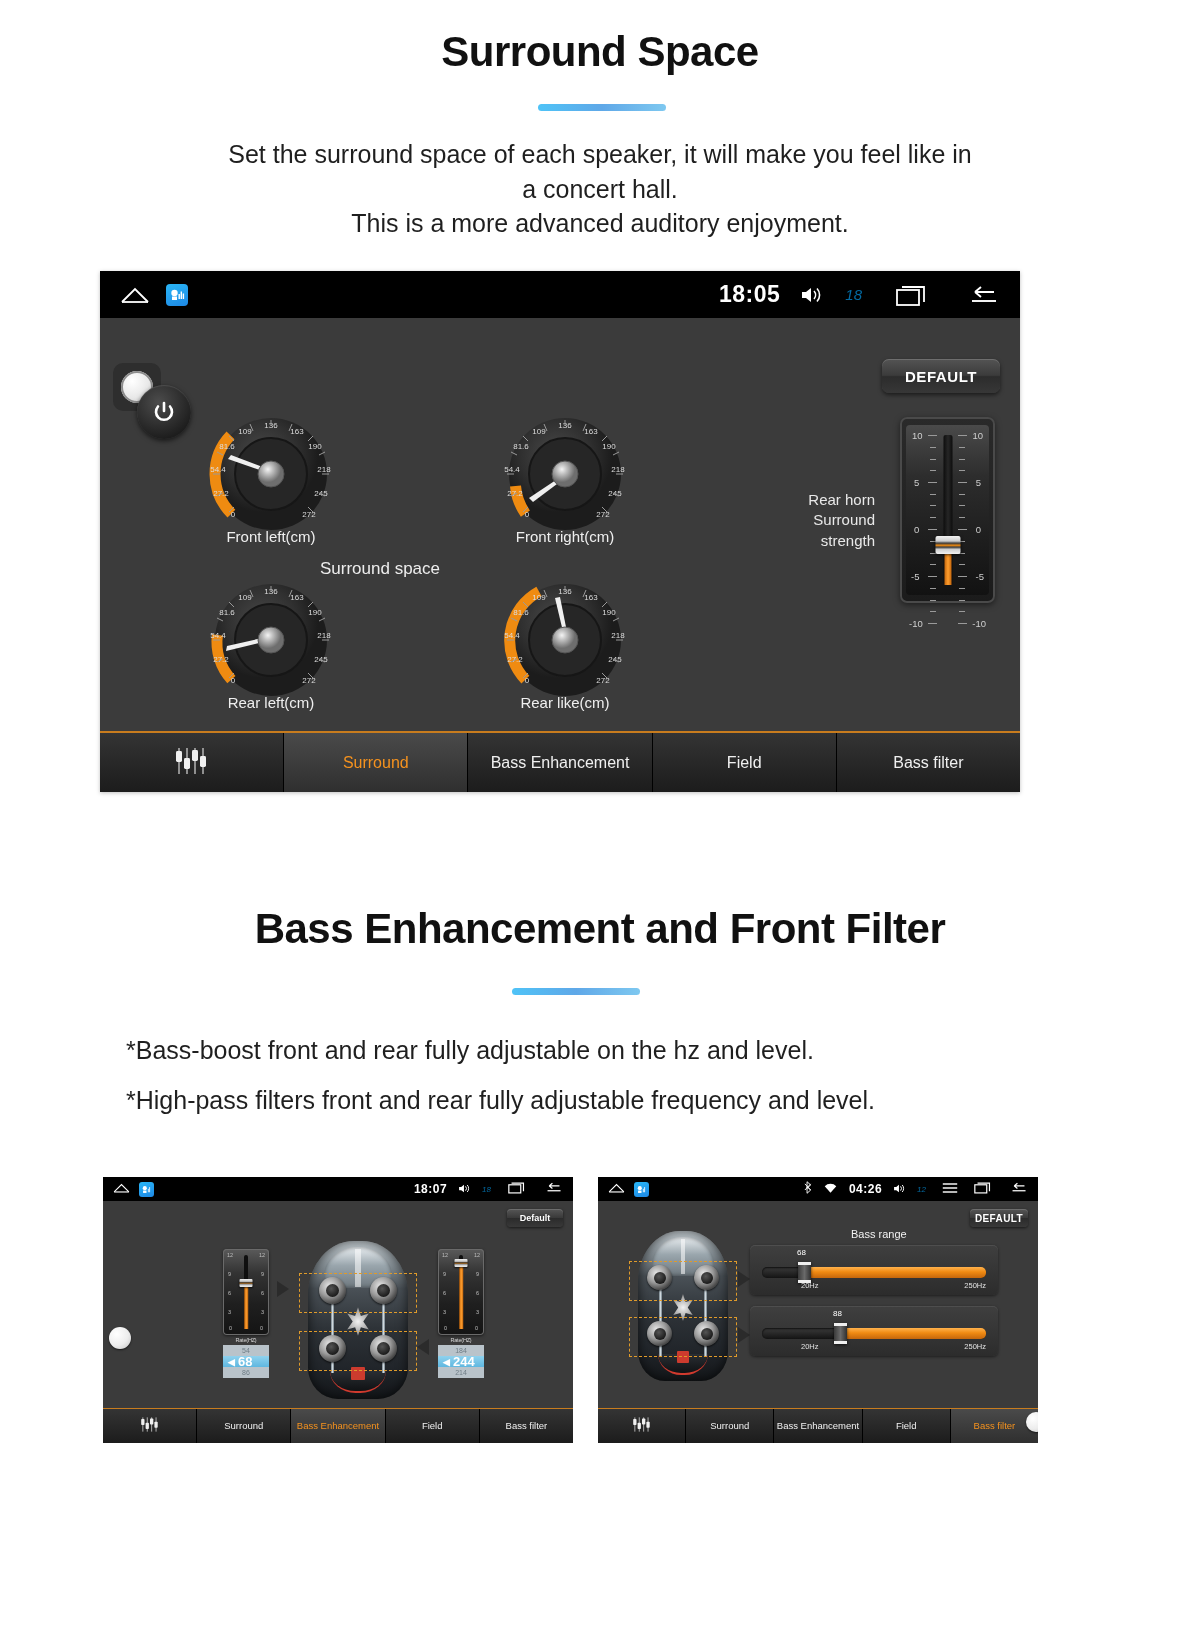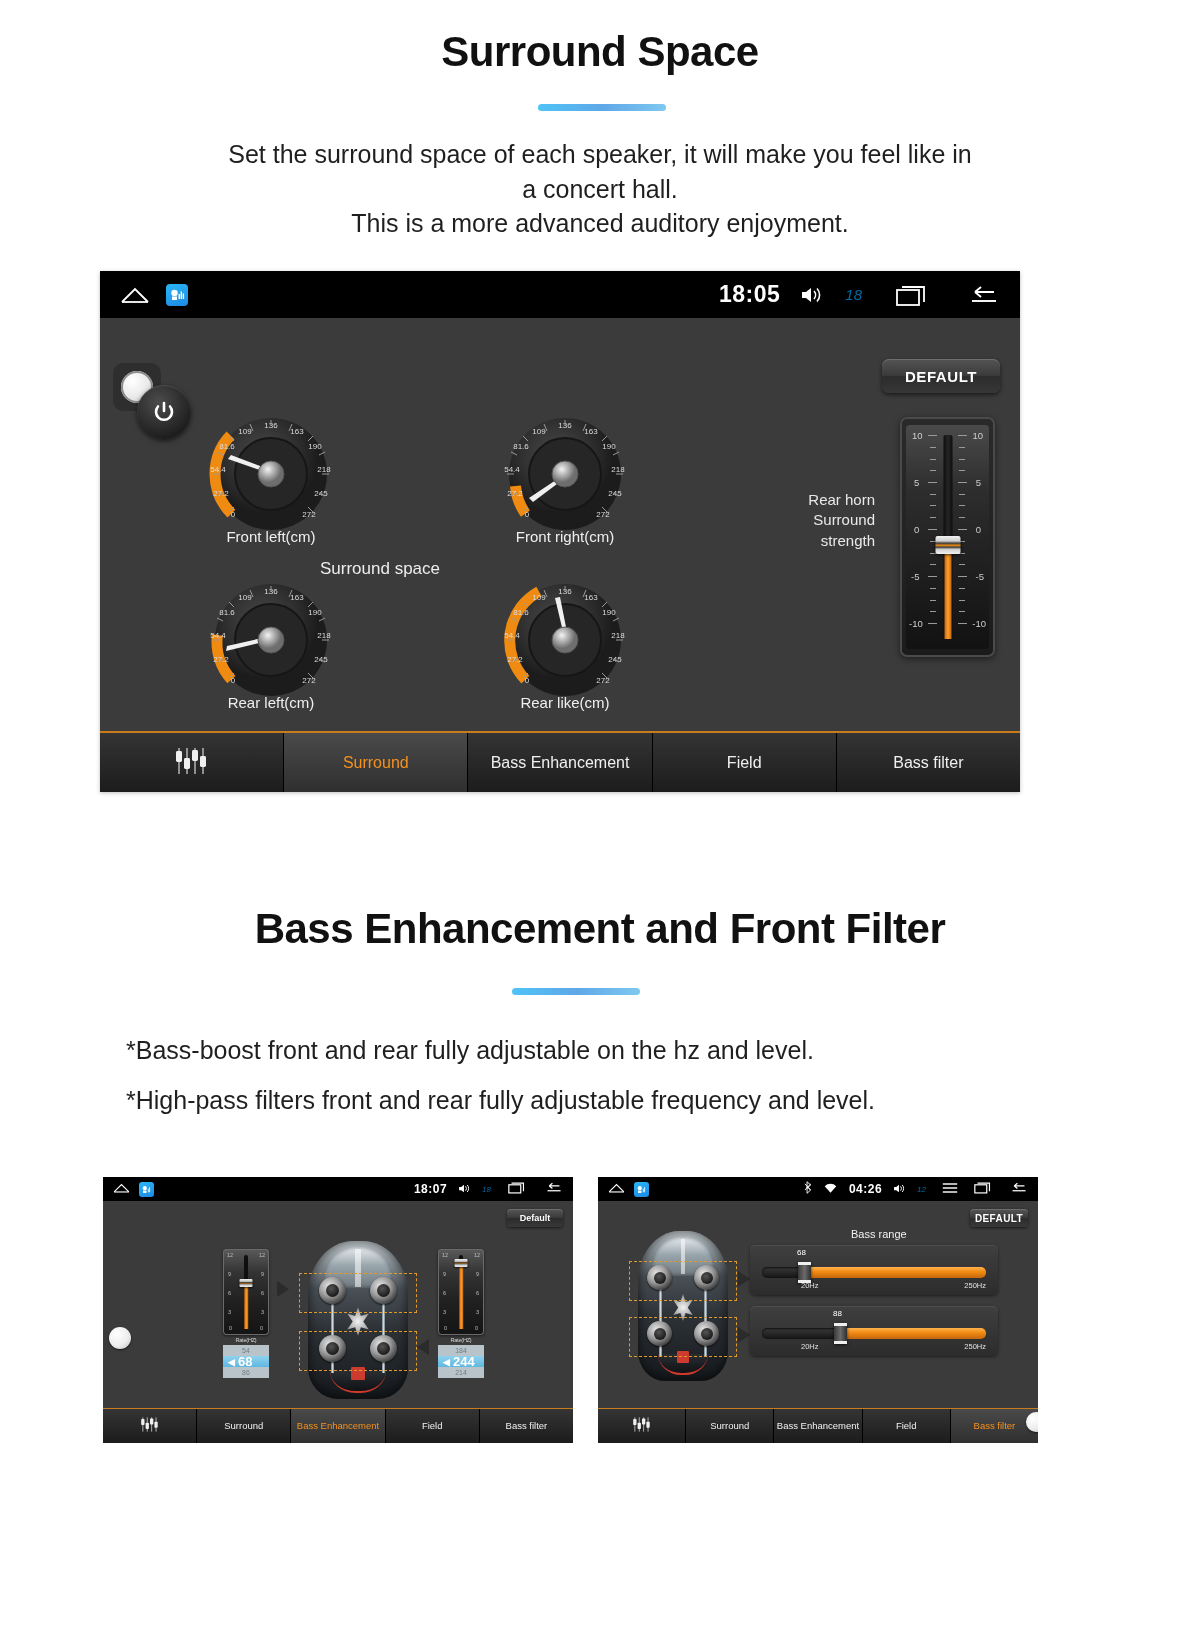--- a/index.html
+++ b/index.html
@@ -118,21 +118,21 @@
     position:absolute; right: 20px; top: 41px;
     width: 118px; height: 34px;
     border-radius: 7px;
     background: linear-gradient(180deg,#545454 0%, #3b3b3b 48%, #2c2c2c 52%, #373737 100%);
     box-shadow: 0 2px 4px rgba(0,0,0,.55), inset 0 1px 0 rgba(255,255,255,.16);
     color:#fff; font-size:15px; font-weight:bold; letter-spacing:.6px;
     display:flex; align-items:center; justify-content:center;
   }
   .vslider-panel {
     position:absolute; right: 25px; top: 99px;
-    width: 95px; height: 240px;
+    width: 95px; height: 186px;
     border-radius: 7px;
     background: linear-gradient(180deg,#2a2a2a,#1b1b1b);
     box-shadow: inset 0 0 0 2px #4a4a4a, 0 2px 6px rgba(0,0,0,.5);
     padding: 8px 6px;
   }
   .vslider-inner {
     position:relative; width:100%; height:100%;
     background: linear-gradient(180deg,#4a4a4a 0%, #2d2d2d 30%, #1f1f1f 65%, #121212 100%);
     border-radius: 4px;
   }

